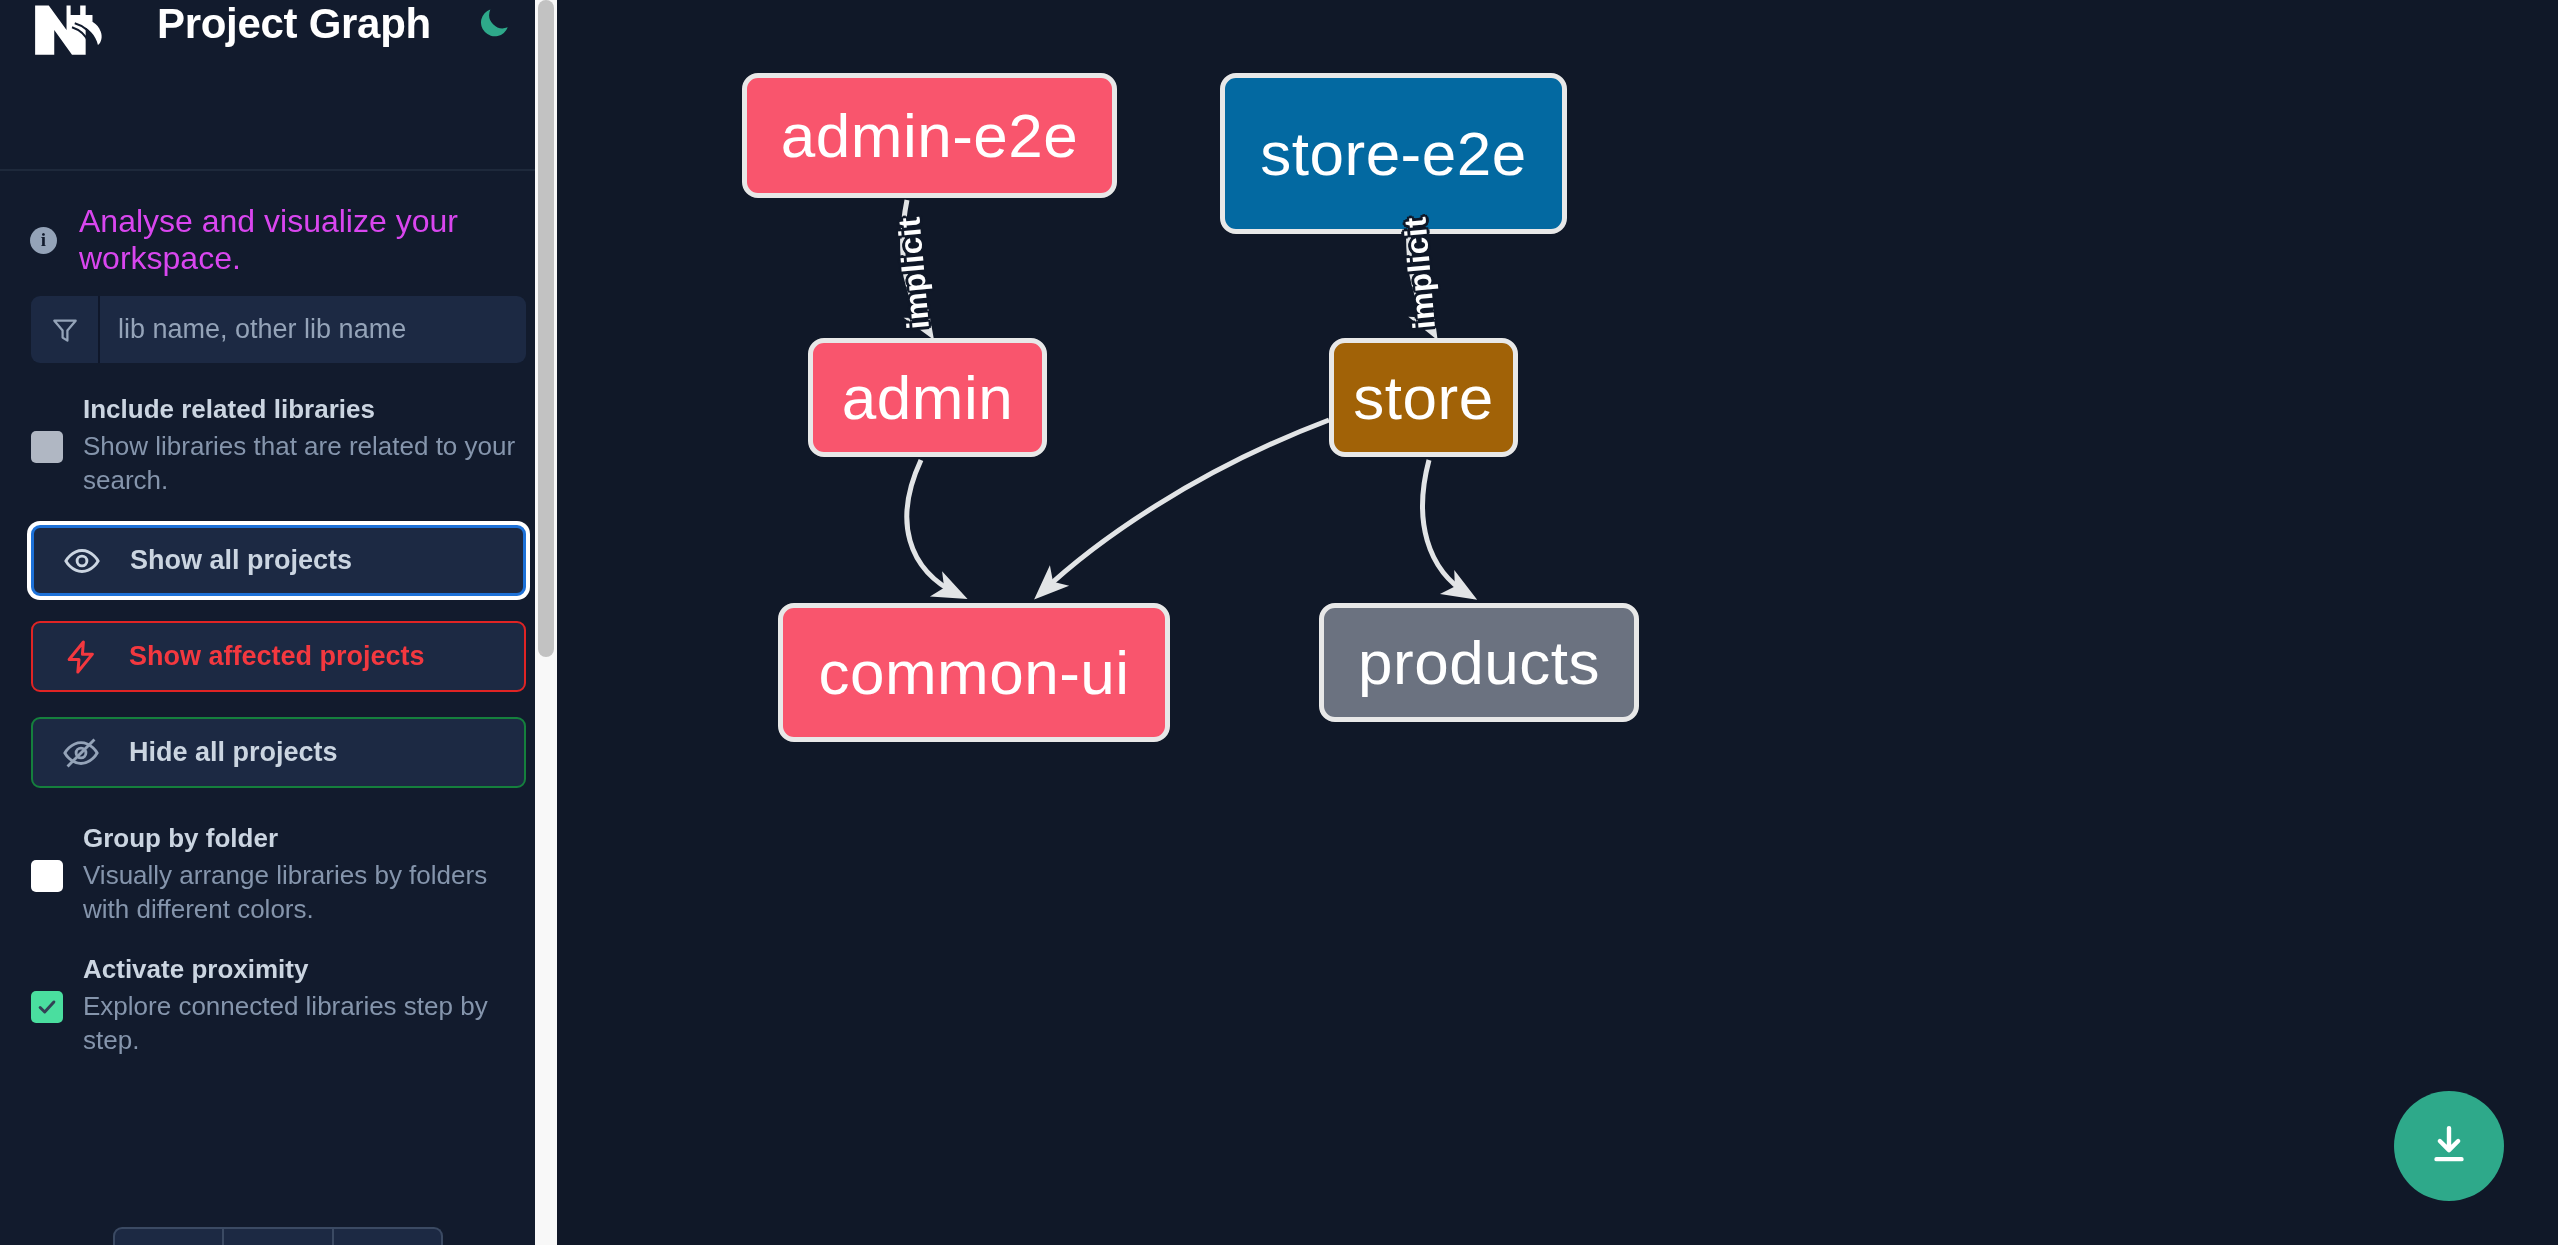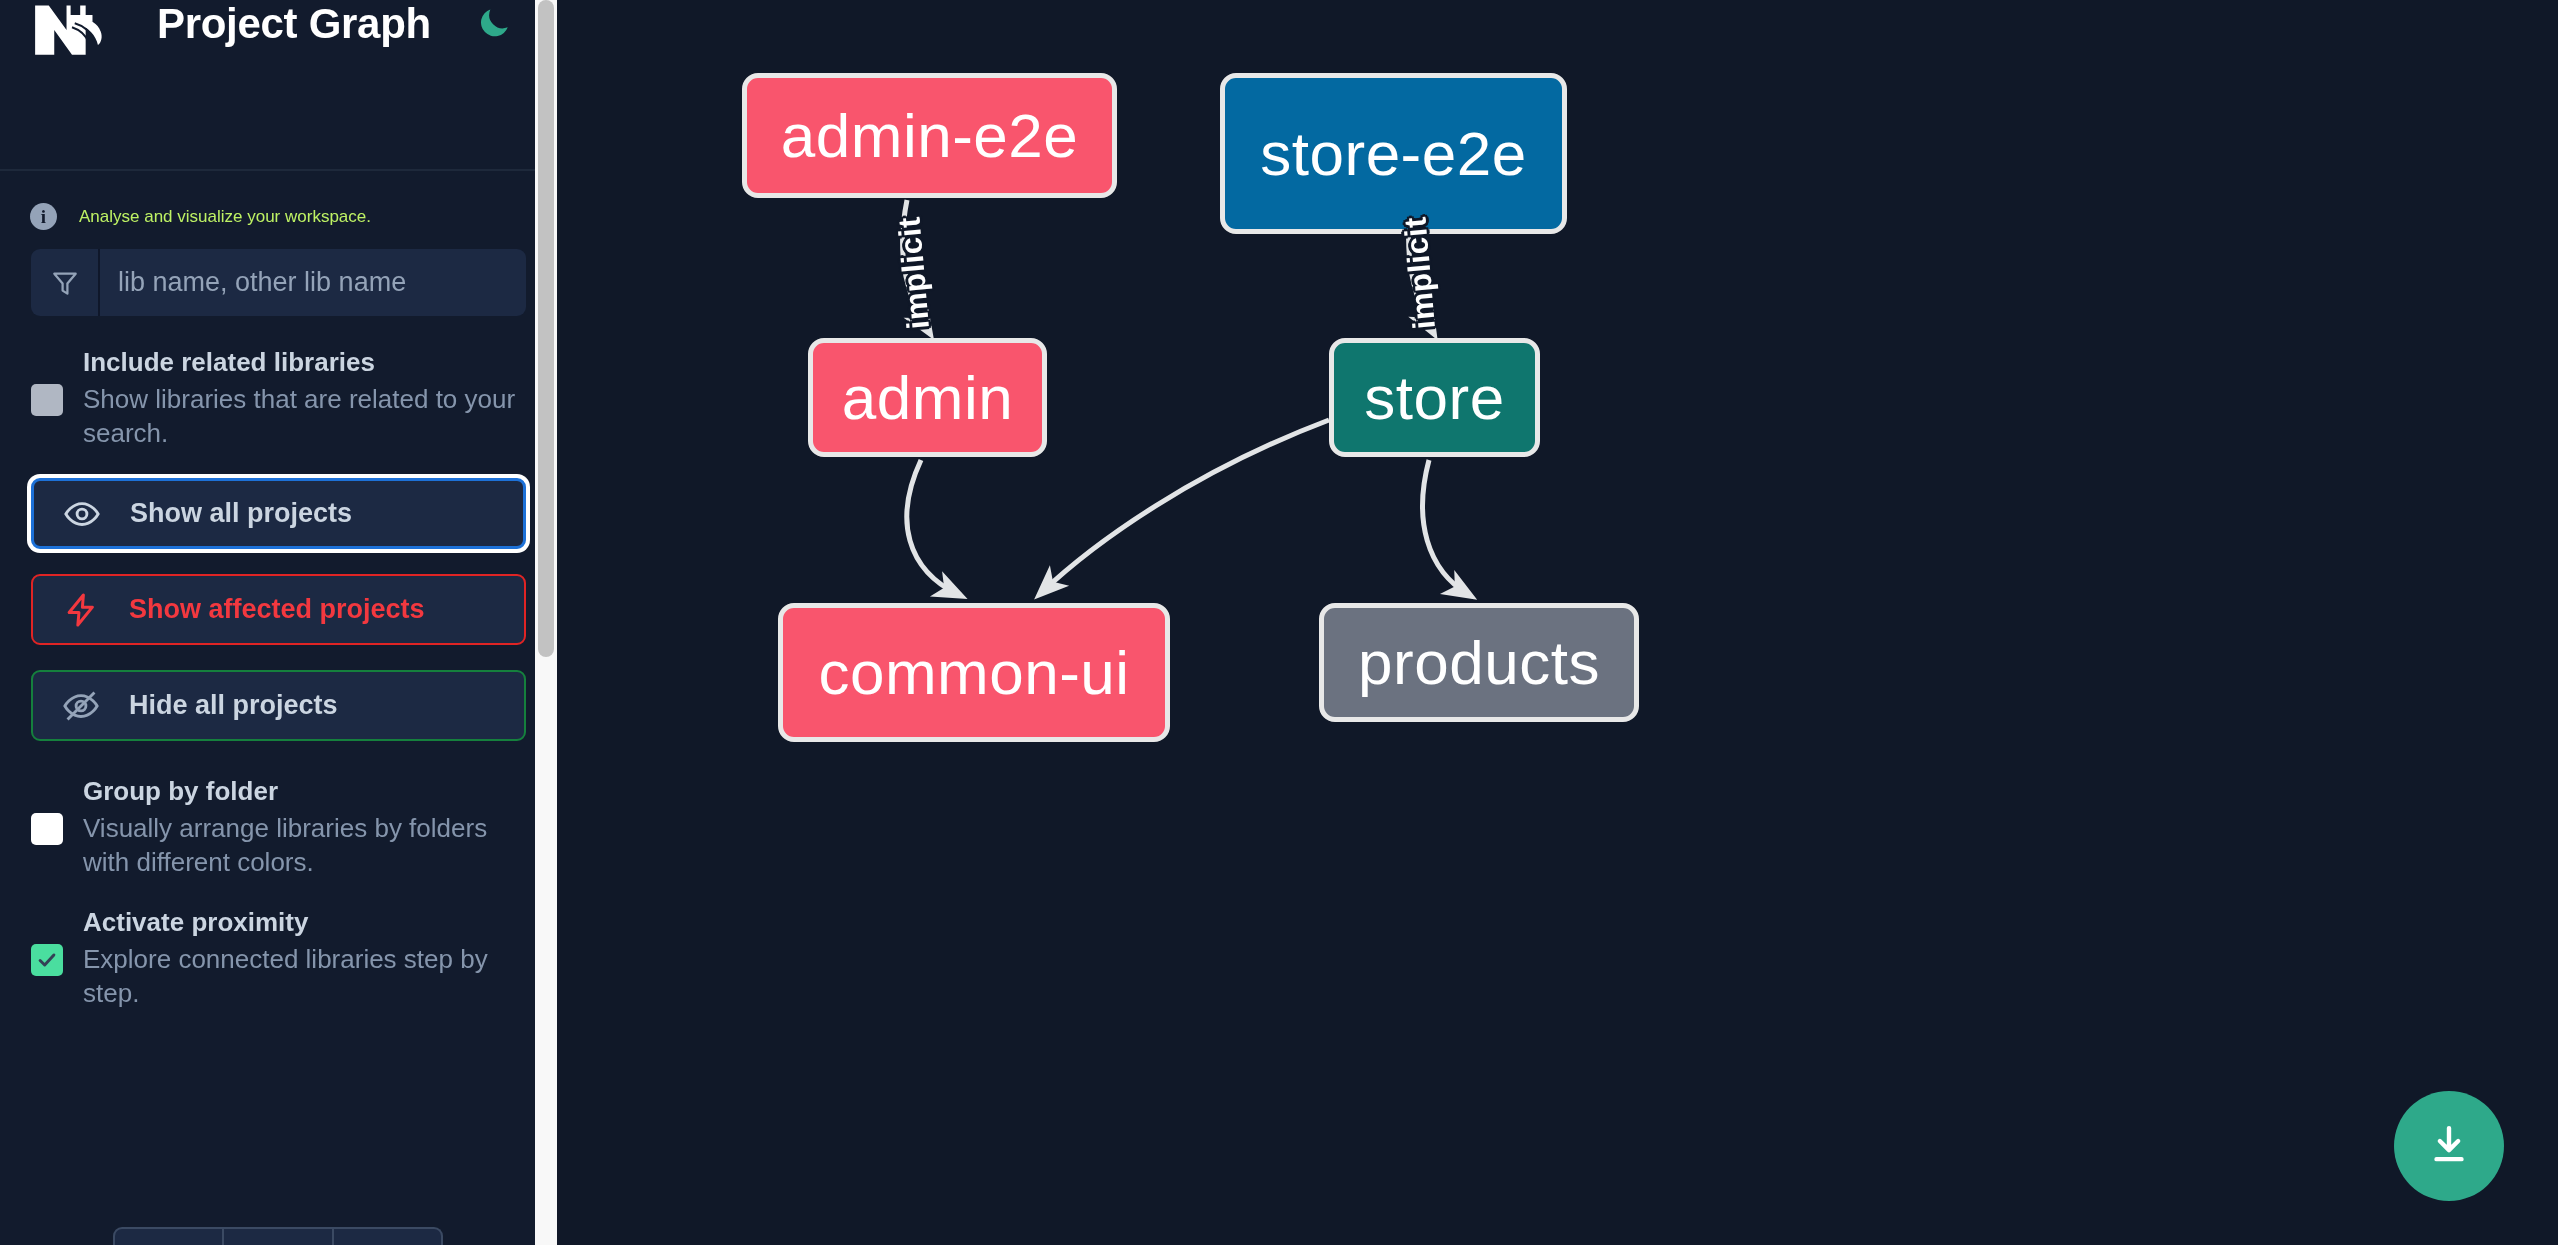--- a/index.html
+++ b/index.html
@@ -50,21 +50,21 @@
   }
   .info-icon {
     width: 27px; height: 27px; flex: 0 0 27px;
     border-radius: 50%;
     background: #94a3b8;
     color: #121b2d;
     font-size: 19px; font-weight: 700;
     display: flex; align-items: center; justify-content: center;
     font-family: "Liberation Serif", serif;
   }
-  .info-text { color: #bef264; font-size: 17px; }
+  .info-text { color: #d946ef; font-size: 32px; }
 
   .search-wrap {
     margin: 19px 31px 0 31px;
     height: 67px;
     display: flex; align-items: stretch;
     background: #1c2943;
     border-radius: 9px;
     overflow: hidden;
   }
   .search-icon-box {
@@ -323,21 +323,21 @@
 
     <div class="node" style="left:185px;top:73px;width:375px;height:125px;background:#f9556d">
       <span>admin-e2e</span>
     </div>
     <div class="node" style="left:663px;top:73px;width:347px;height:161px;background:#0369a1">
       <span>store-e2e</span>
     </div>
     <div class="node" style="left:251px;top:338px;width:239px;height:119px;background:#f9556d">
       <span>admin</span>
     </div>
-    <div class="node" style="left:772px;top:338px;width:211px;height:119px;background:#0f766e">
+    <div class="node" style="left:772px;top:338px;width:189px;height:119px;background:#a16207">
       <span>store</span>
     </div>
     <div class="node" style="left:221px;top:603px;width:392px;height:139px;background:#f9556d">
       <span>common-ui</span>
     </div>
     <div class="node" style="left:762px;top:603px;width:320px;height:119px;background:#6b7280">
       <span>products</span>
     </div>
 
     <div class="edge-label" style="left:301px;top:255px;transform:rotate(-95deg)">implicit</div>

